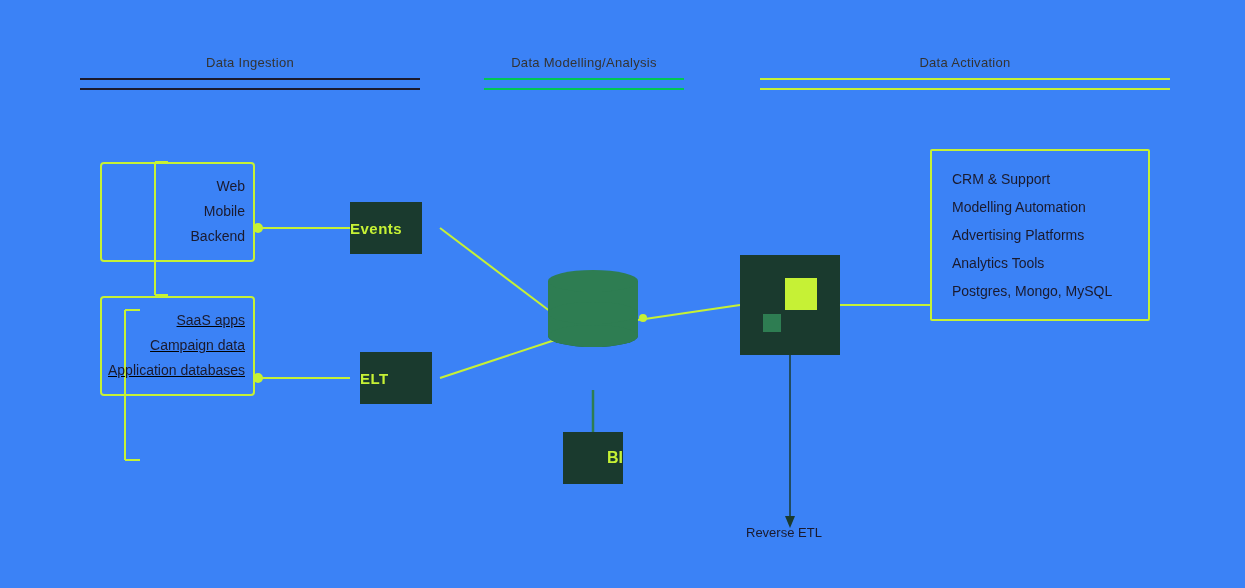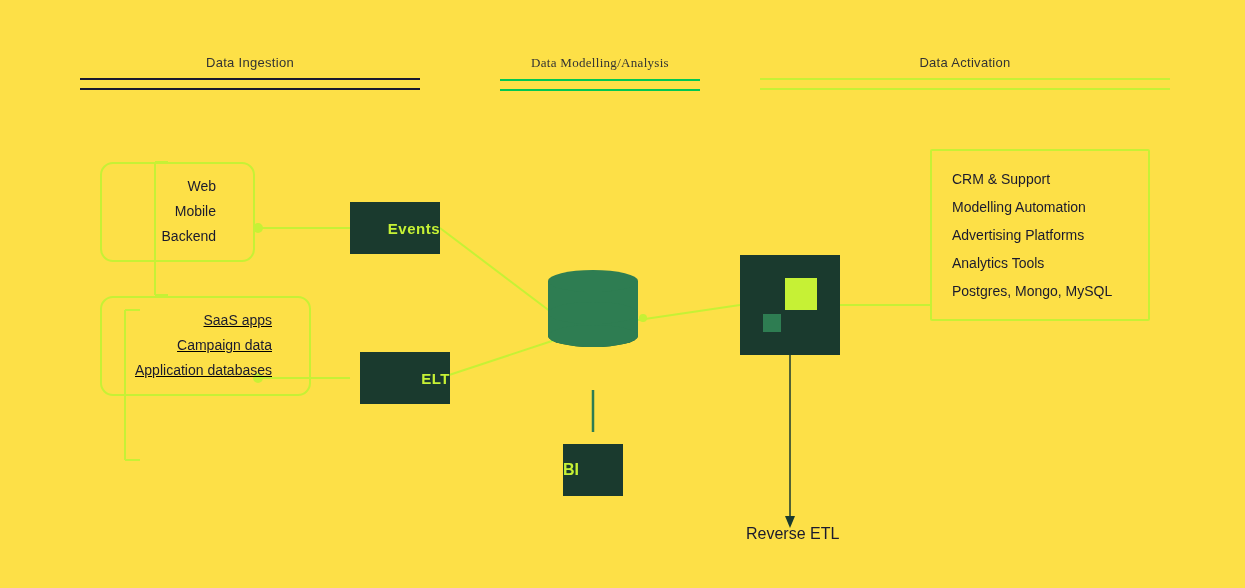--- a/index.html
+++ b/index.html
@@ -9,21 +9,21 @@
       width: 1245px;
       height: 588px;
       overflow: hidden;
       position: relative;
     }
 
     .diagram-container {
       width: 1245px;
       height: 588px;
       position: relative;
-      background: #fde047;
+      background: #3b82f6;
     }
 
     
     .section-header {
       position: absolute;
       top: 55px;
       text-align: center;
       font-size: 13px;
       color: #333;
       font-weight: 400;
@@ -37,44 +37,43 @@
     }
     .header-ingestion {
       left: 80px;
       width: 340px;
     }
     .header-ingestion::after {
       background: #1a1a2e;
       width: 100%;
     }
     .header-modelling {
-      left: 500px;
+      left: 484px;
       width: 200px;
-      font-family: Liberation Serif, serif;
     }
     .header-modelling::after {
       background: #00c853;
       width: 100%;
     }
     .header-activation {
       left: 760px;
       width: 410px;
     }
     .header-activation::after {
       background: #c6f135;
       width: 100%;
     }
 
     
     .source-group {
       position: absolute;
       left: 100px;
       border: 2px solid;
-      border-radius: 13px;
-      padding: 10px 33px;
+      border-radius: 4px;
+      padding: 10px 4px;
       min-width: 155px;
     }
     .source-group-top {
       top: 162px;
       border-color: #c6f135;
     }
     .source-group-bottom {
       top: 296px;
       border-color: #c6f135;
       text-decoration: underline;
@@ -89,22 +88,22 @@
 
     
     .process-box {
       position: absolute;
       background: #1a3a2e;
       color: #c6f135;
       font-size: 15px;
       font-weight: 700;
       display: flex;
       align-items: center;
-      justify-content: flex-end;
-      width: 90px;
+      justify-content: flex-start;
+      width: 72px;
       height: 52px;
       letter-spacing: 0.5px;
     }
     .box-events {
       left: 350px;
       top: 202px;
     }
     .box-elt {
       left: 360px;
       top: 352px;
@@ -166,34 +165,33 @@
 
     
     .bi-box {
       position: absolute;
       background: #1a3a2e;
       color: #c6f135;
       font-size: 16px;
       font-weight: 700;
       display: flex;
       align-items: center;
-      justify-content: flex-start;
+      justify-content: flex-end;
       width: 60px;
       height: 52px;
       left: 563px;
       top: 432px;
-      margin-top: 12px;
     }
 
     
     .reverse-etl {
       position: absolute;
       left: 746px;
       top: 525px;
-      font-size: 16px;
+      font-size: 13px;
       color: #1a1a2e;
       text-align: center;
     }
 
     
     .central-box {
       position: absolute;
       left: 740px;
       top: 255px;
       width: 100px;

